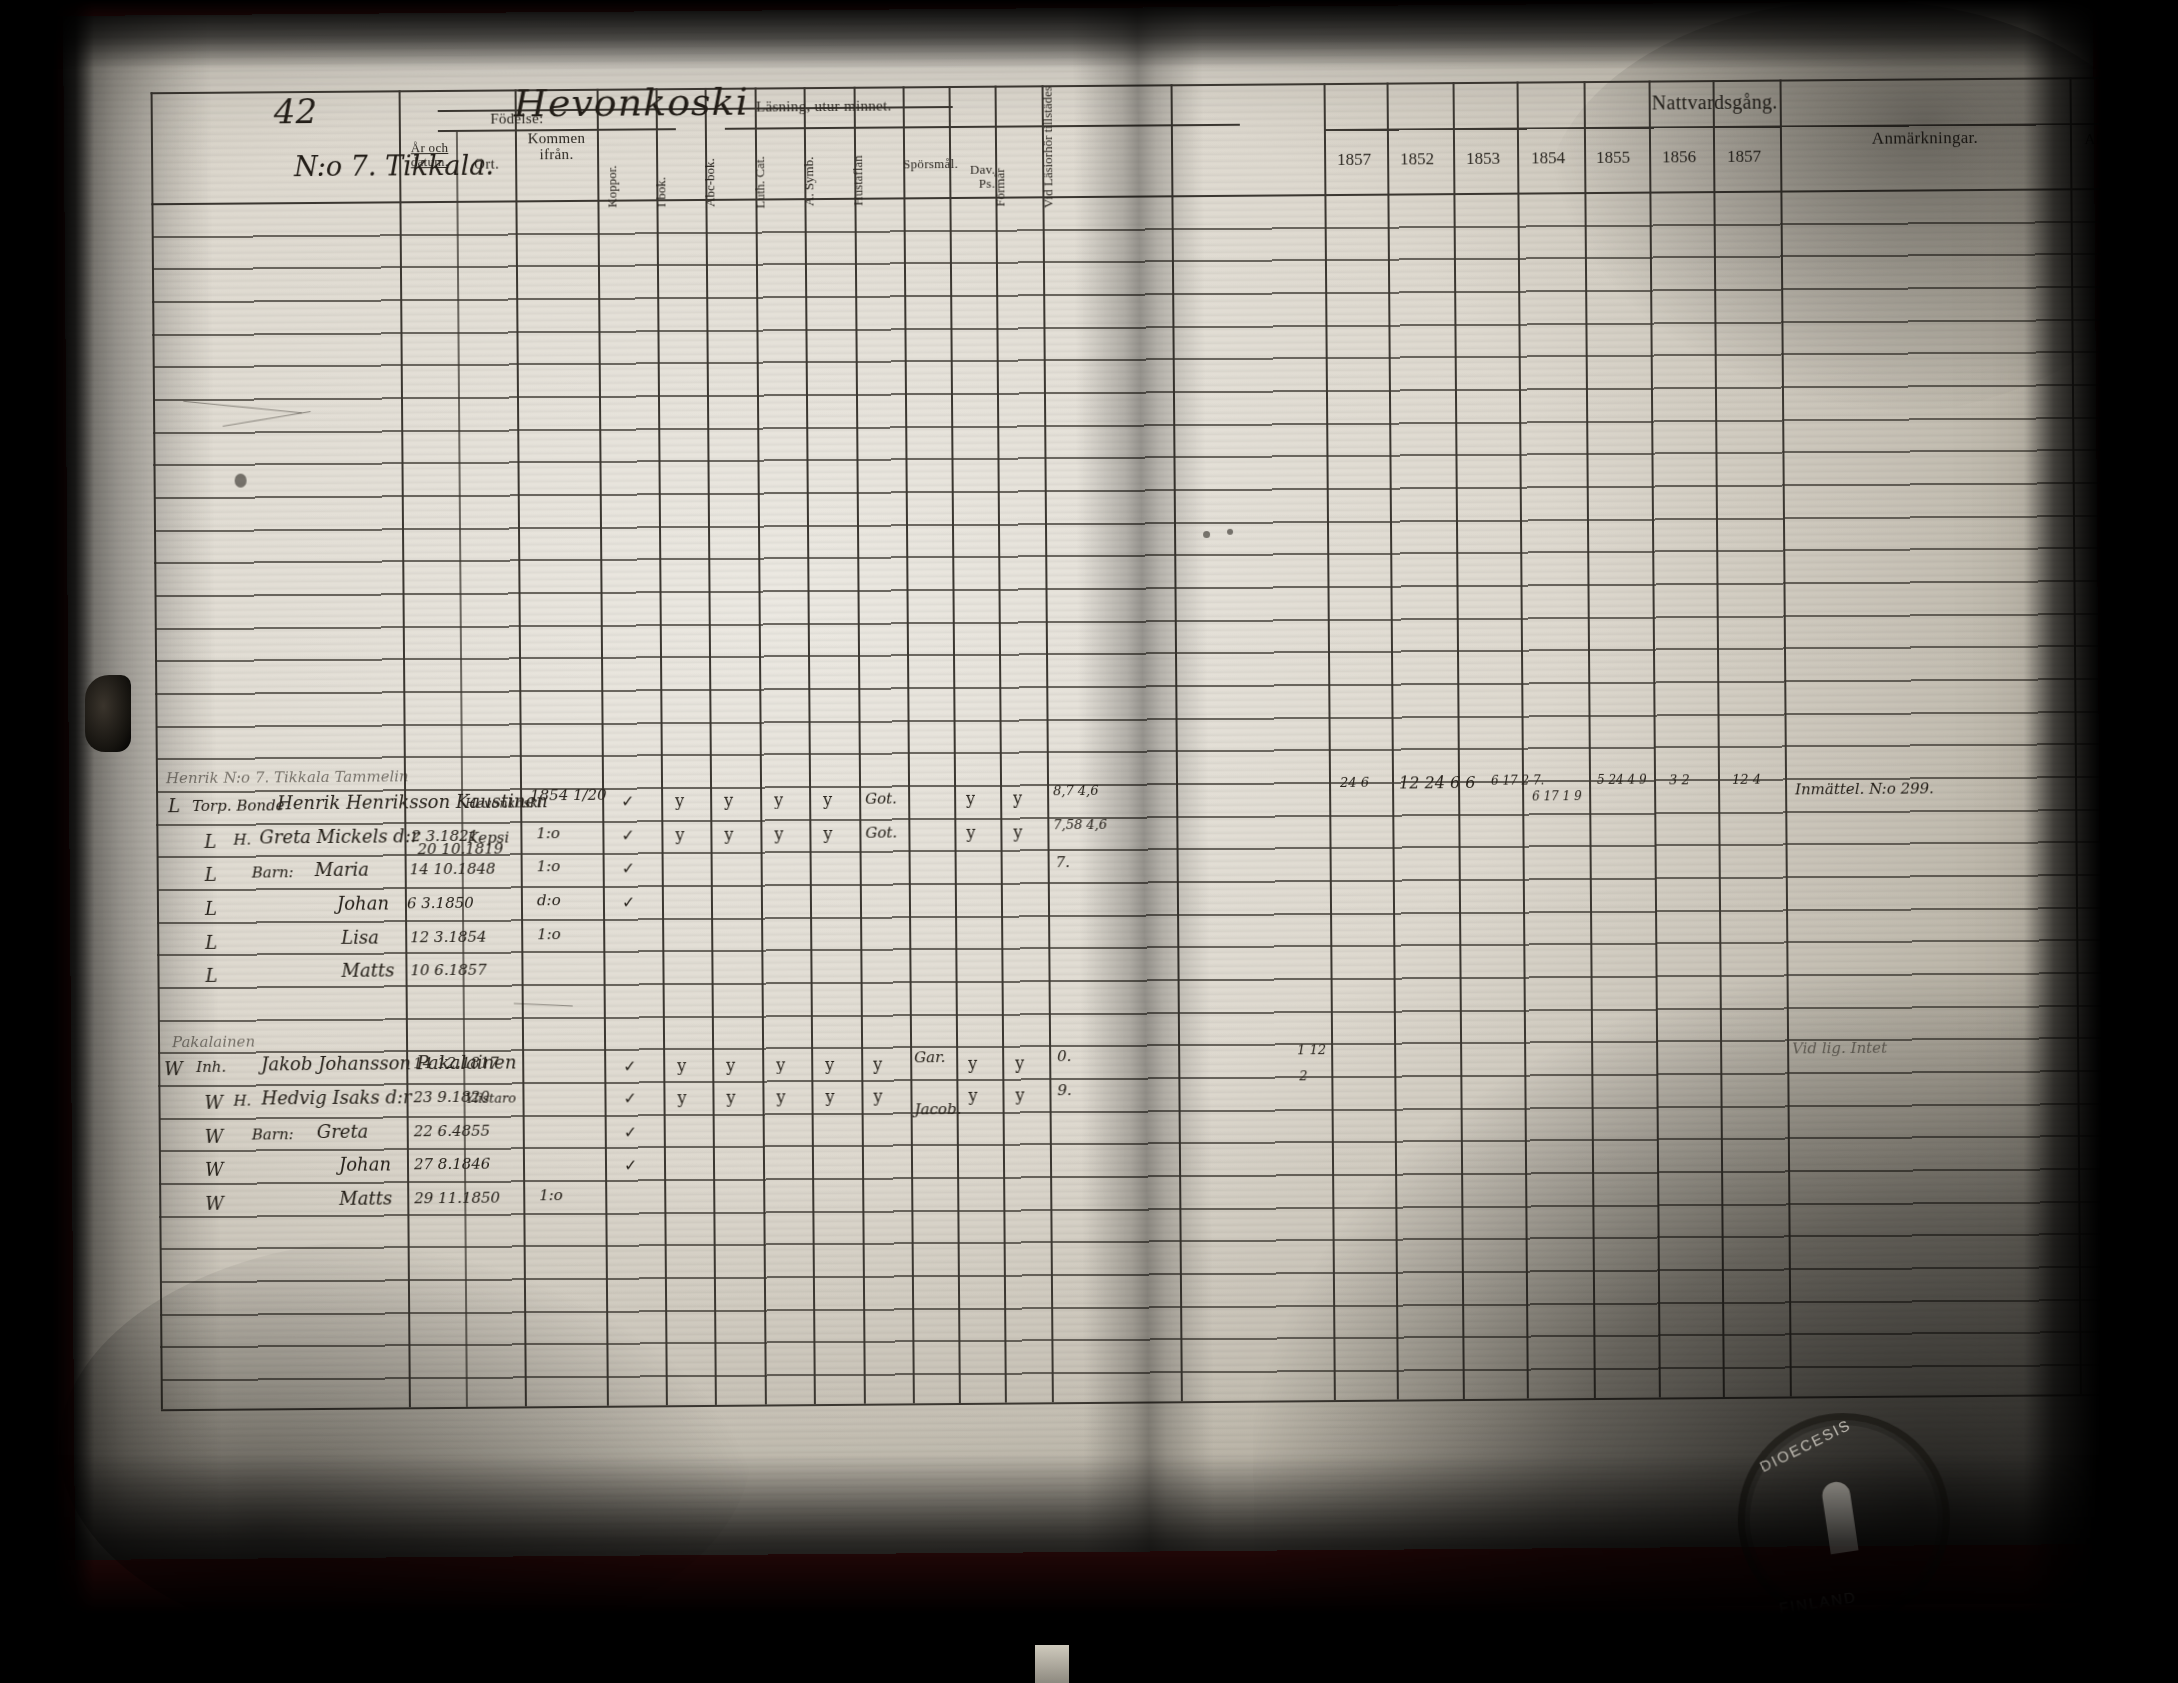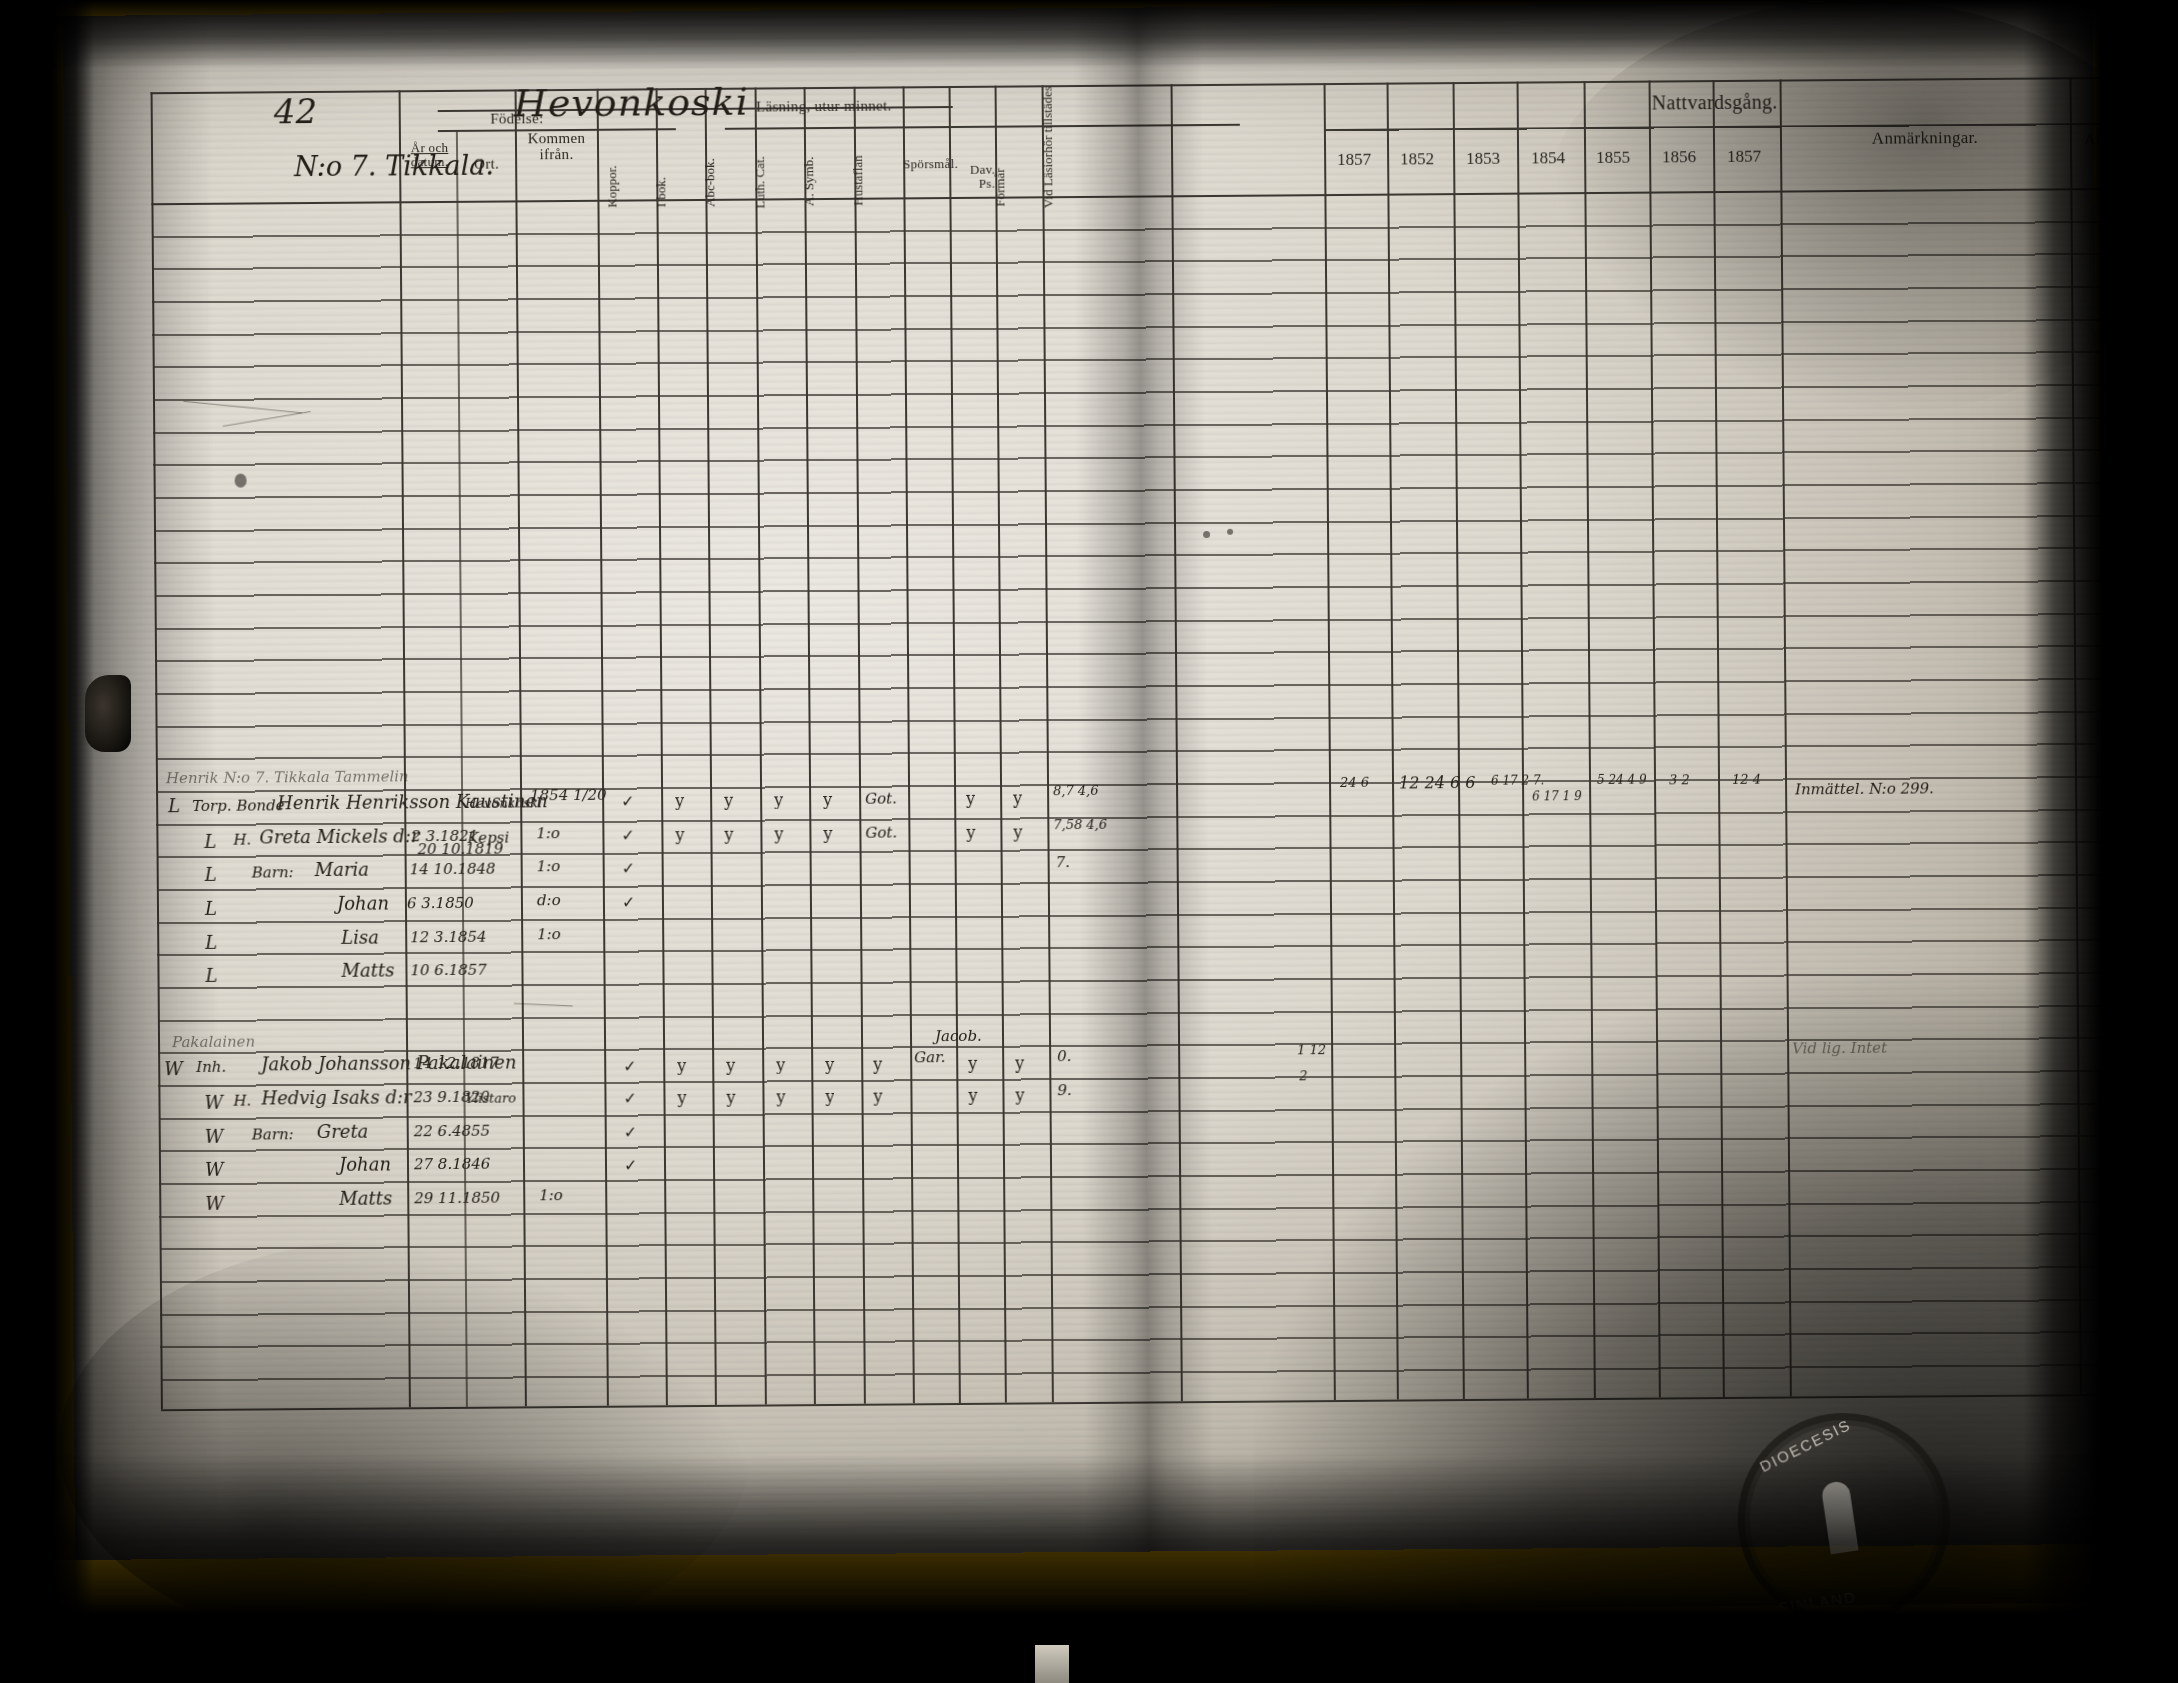--- a/index.html
+++ b/index.html
@@ -12,21 +12,21 @@
     height: 1683px;
     overflow: hidden;
     font-family: "Liberation Serif", serif;
   }
 
   
   #photo {
     position: relative;
     width: 2143px;
     height: 1683px;
-    background: #eab308;
+    background: #7f1d1d;
     overflow: hidden;
   }
 
   
   .edge {
     position: absolute;
     background: #000;
     z-index: 40;
     pointer-events: none;
   }
@@ -468,21 +468,21 @@
       <div class="hw s" style="left:75px; top:1002px;">H.</div>
       <div class="hw m" style="left:103px; top:998px;">Hedvig Isaks d:r</div>
       <div class="hw s" style="left:255px; top:1000px;">23 9.1820</div>
       <div class="hw s" style="left:307px; top:1002px; font-size:13px;">Ylistaro</div>
       <div class="hw tick" style="left:465px; top:1002px;">✓</div>
       <div class="hw tick" style="left:519px; top:1002px;">y</div>
       <div class="hw tick" style="left:568px; top:1002px;">y</div>
       <div class="hw tick" style="left:618px; top:1002px;">y</div>
       <div class="hw tick" style="left:667px; top:1002px;">y</div>
       <div class="hw tick" style="left:715px; top:1002px;">y</div>
-      <div class="hw s" style="left:756px; top:943px;margin-left:21px;">Jacob.</div>
+      <div class="hw s" style="left:756px; top:1016px;">Jacob.</div>
       <div class="hw tick" style="left:810px; top:1002px;">y</div>
       <div class="hw tick" style="left:857px; top:1002px;">y</div>
       <div class="hw s" style="left:899px; top:998px;">9.</div>
 
       <div class="hw m" style="left:46px; top:1036px;">W</div>
       <div class="hw s" style="left:93px; top:1036px;">Barn:</div>
       <div class="hw m" style="left:158px; top:1032px;">Greta</div>
       <div class="hw s" style="left:255px; top:1034px;">22 6.4855</div>
       <div class="hw tick" style="left:465px; top:1036px;">✓</div>
 

